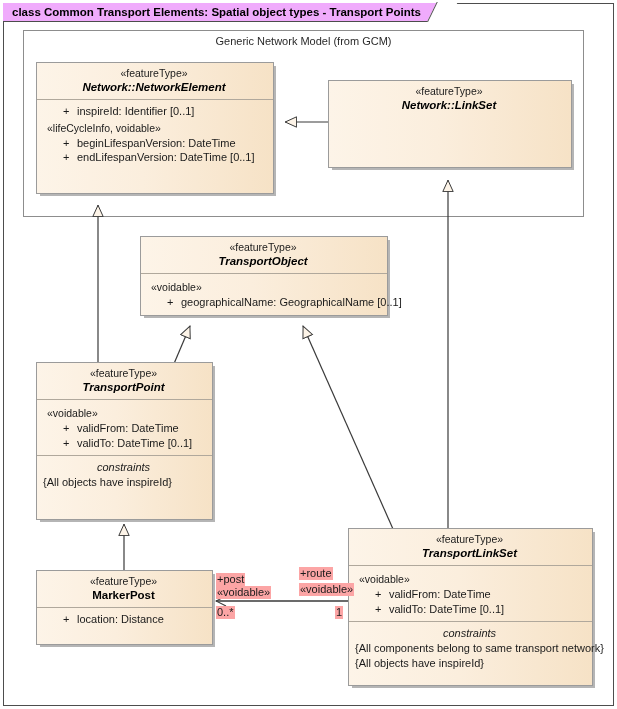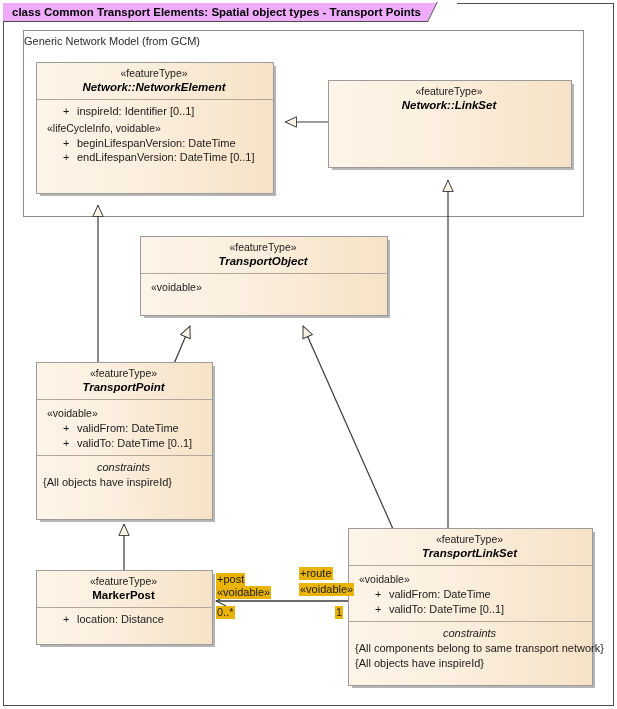--- a/index.html
+++ b/index.html
@@ -70,21 +70,21 @@
     height: 187px;
     border: 1px solid #8d8d8d;
     box-sizing: border-box;
     background: #ffffff;
   }
   #gcm-package-label {
     position: absolute;
     top: 4px;
     left: 0;
     width: 100%;
-    text-align: left;
+    text-align: center;
     font-size: 11px;
     color: #2a2a2a;
   }
 
   
   .umlclass {
     position: absolute;
     box-sizing: border-box;
     border: 1px solid #9b9b9b;
     background: linear-gradient(to right, #fdf4e8 0%, #fbeedd 45%, #f6e2c6 100%);
@@ -154,21 +154,21 @@
     height: 709px;
     z-index: 5;
     pointer-events: none;
   }
 
   
   .assoc-label {
     position: absolute;
     font-size: 11px;
     color: #1a1a1a;
-    background: #eab308;
+    background: #fca5a5;
     white-space: nowrap;
     z-index: 20;
     line-height: 13px;
     padding: 0 1px;
   }
 </style>
 </head>
 <body>
 
 <div id="diagram-frame"></div>
@@ -247,20 +247,23 @@
   </div>
 </div>
 
 <div class="umlclass" id="cls-transport-object" style="left:140px; top:236px; width:248px; height:80px;">
   <div class="compartment cls-header">
     <div class="stereotype">«featureType»</div>
     <div class="cls-name">TransportObject</div>
   </div>
   <div class="compartment">
     <div class="grp-stereotype">«voidable»</div>
+    <div class="attr">
+      <span class="vis">+</span><span>geographicalName: GeographicalName [0..1]</span>
+    </div>
   </div>
 </div>
 
 <div class="umlclass" id="cls-transport-point" style="left:36px; top:362px; width:177px; height:158px;">
   <div class="compartment cls-header">
     <div class="stereotype">«featureType»</div>
     <div class="cls-name">TransportPoint</div>
   </div>
   <div class="compartment">
     <div class="grp-stereotype">«voidable»</div>

